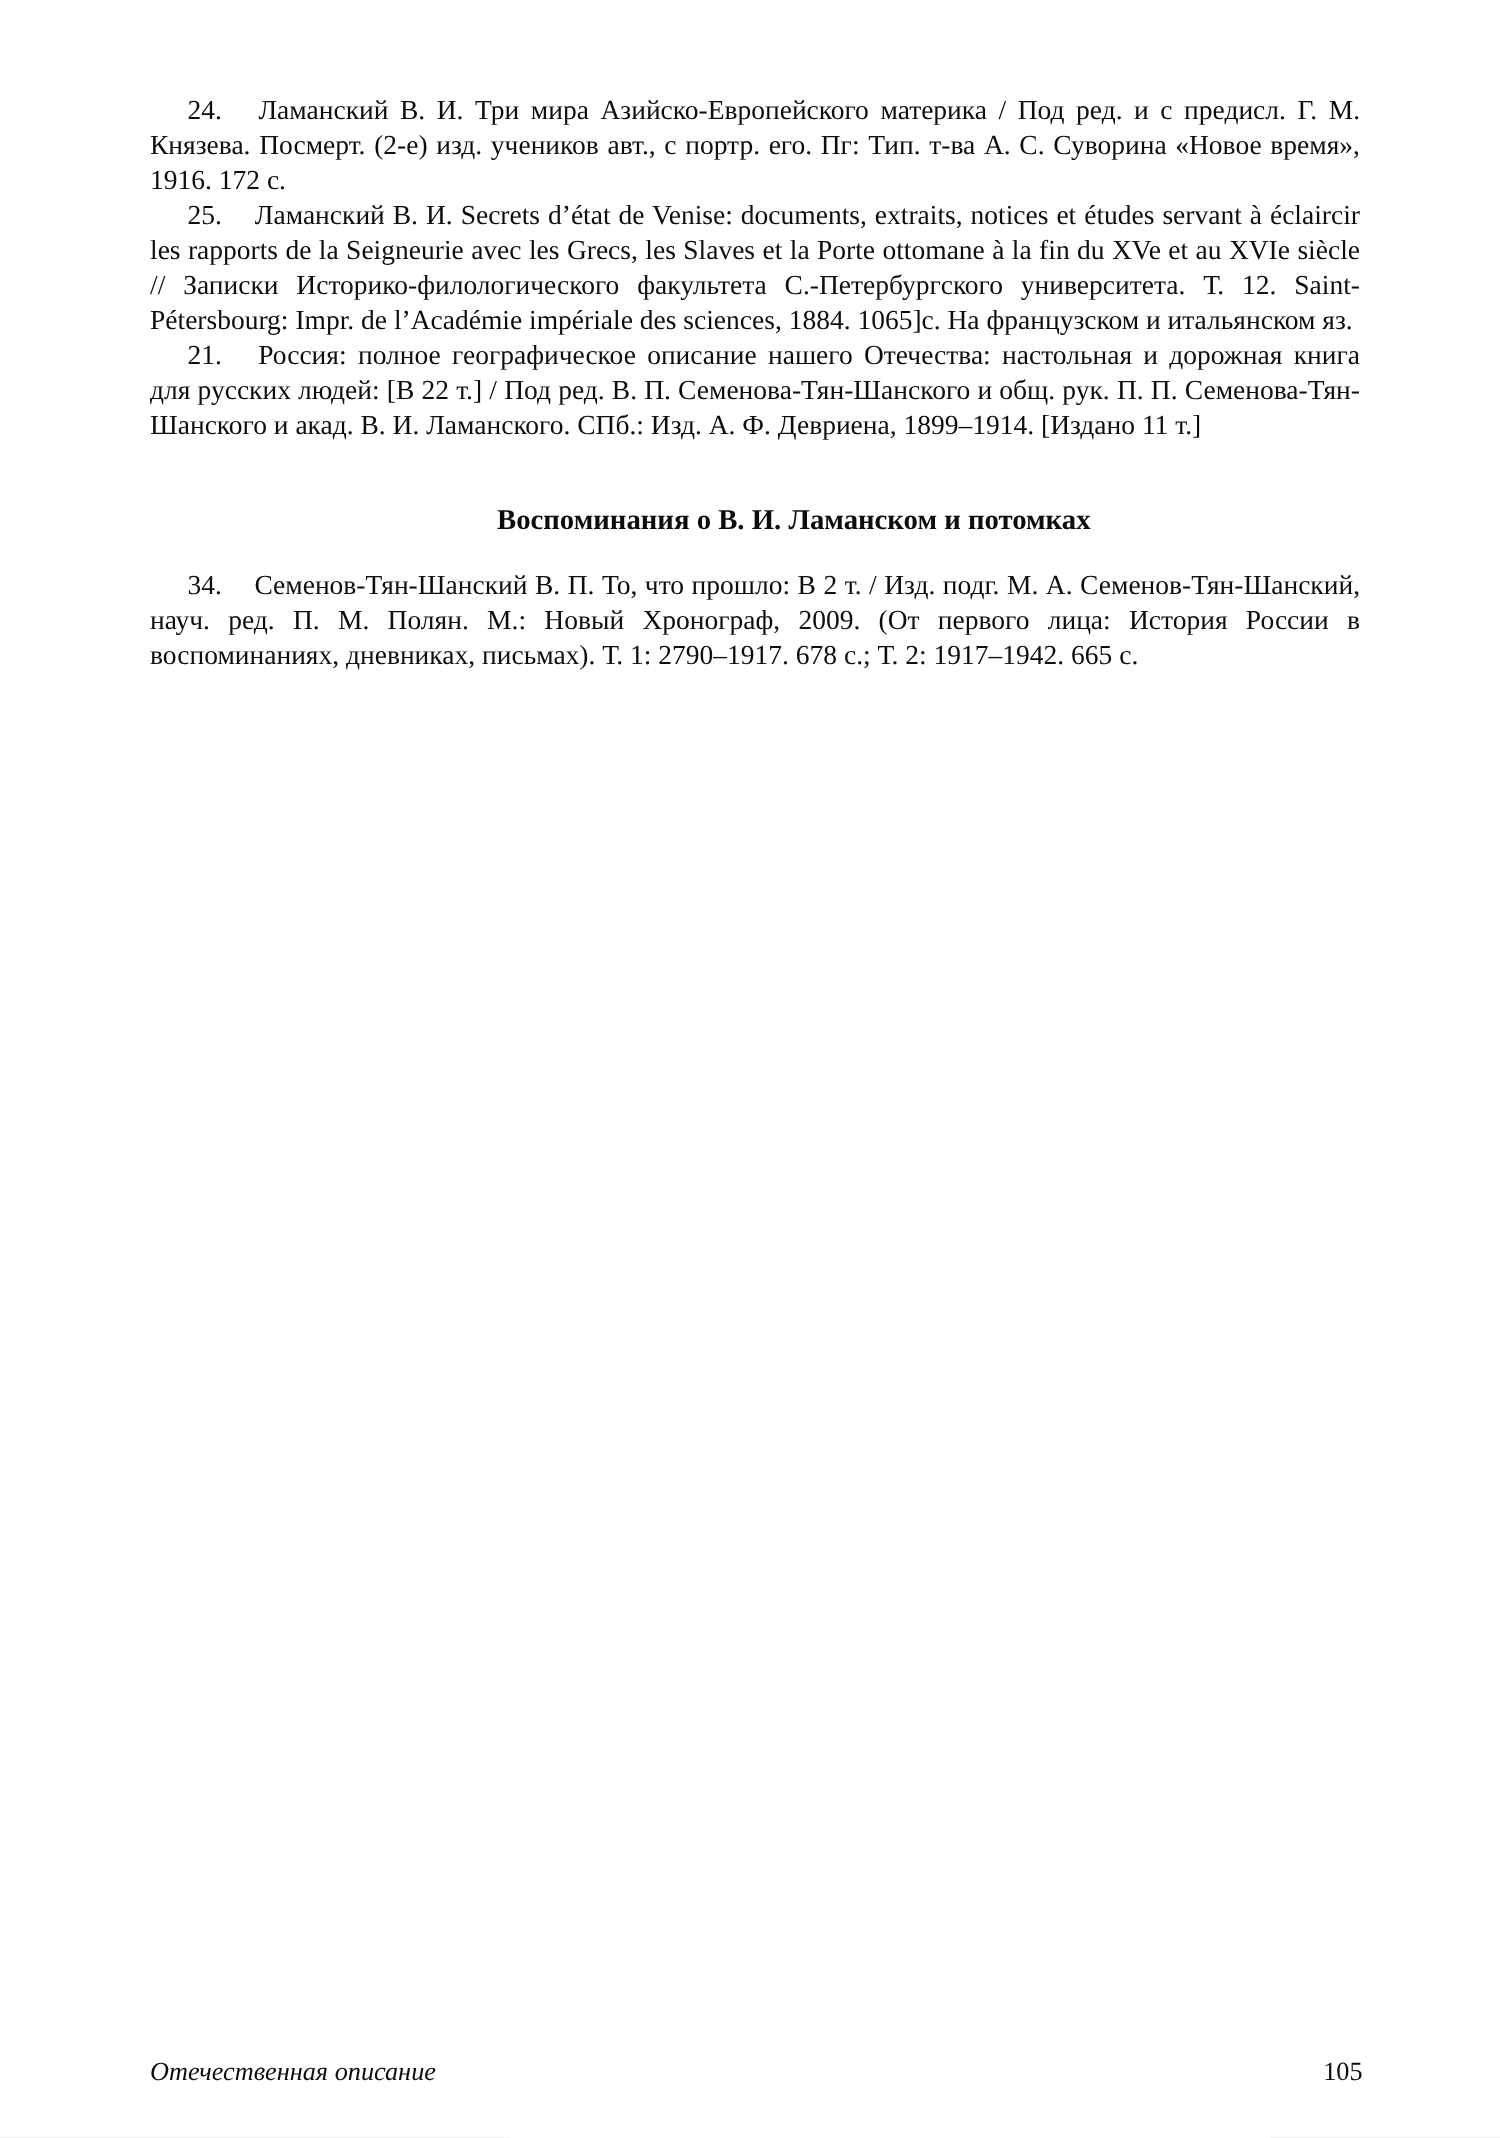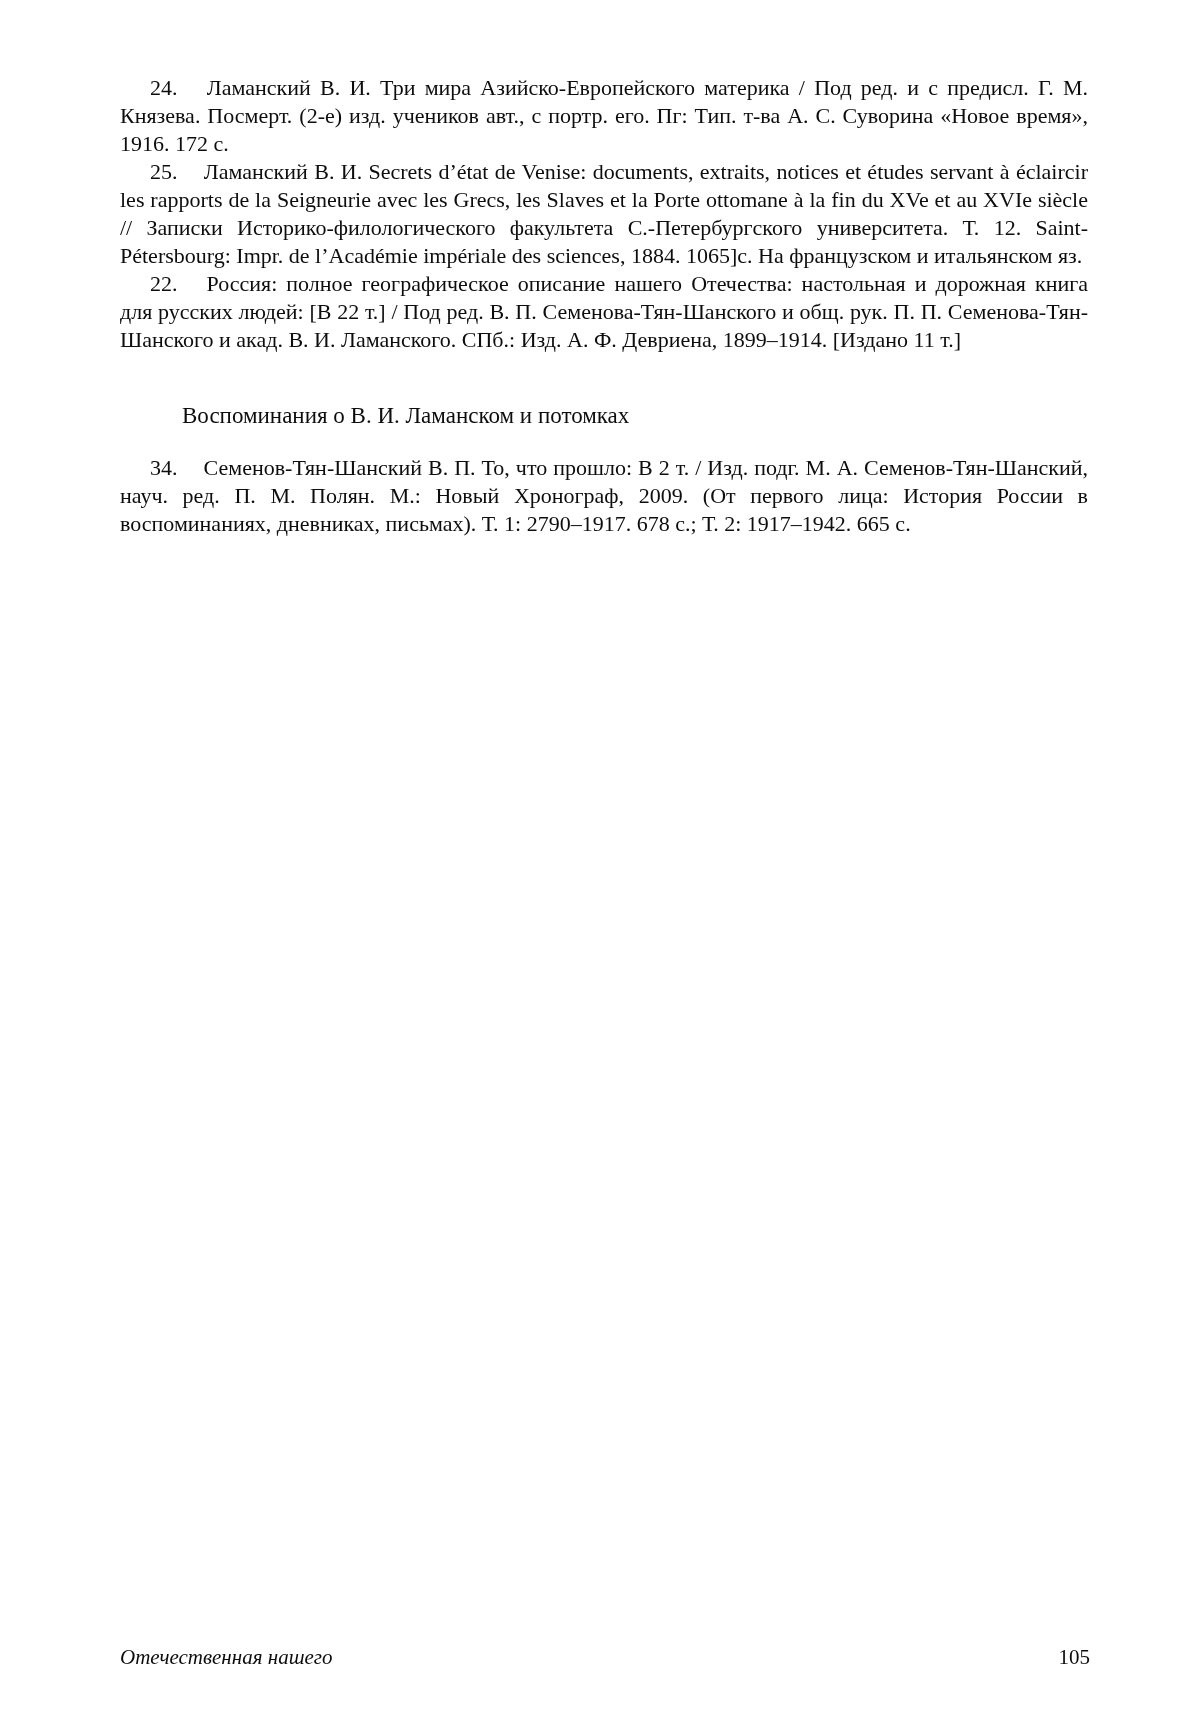--- a/index.html
+++ b/index.html
@@ -24,23 +24,23 @@
     text-align: justify;
   }
   .entry {
     text-indent: 30px;
     text-align: justify;
   }
   .entry .num { margin-right: 20px; }
   .entry .author { }
   .section-heading {
     font-size: 23px;
-    font-weight: normal;
+    font-weight: bold;
     line-height: 28px;
-    text-align: left;
+    text-align: center;
     text-indent: 0;
     margin: 48px 0 24px 62px;
   }
   .page-footer {
     position: absolute;
     left: 120px;
     right: 110px;
     bottom: 40px;
     display: flex;
     justify-content: space-between;
@@ -55,27 +55,27 @@
 <body>
 
 <div class="page">
 
   <main class="content">
 
     <p class="entry"><span class="num">24.</span> <span class="author">Ламанский В. И.</span> <span class="body">Три мира Азийско-Европейского материка / Под ред. и с предисл. Г. М. Князева. Посмерт. (2-е) изд. учеников авт., с портр. его. Пг: Тип. т-ва А. С. Суворина «Новое время», 1916. 172 с.</span></p>
 
     <p class="entry"><span class="num">25.</span> <span class="author">Ламанский В. И.</span> <span class="body">Secrets d’état de Venise: documents, extraits, notices et études servant à éclaircir les rapports de la Seigneurie avec les Grecs, les Slaves et la Porte ottomane à la fin du XVe et au XVIe siècle // Записки Историко-филологического факультета С.-Петербургского университета. Т. 12. Saint-Pétersbourg: Impr. de l’Académie impériale des sciences, 1884. 1065]с. На французском и итальянском яз.</span></p>
 
-    <p class="entry"><span class="num">22.</span> <span class="author"></span> <span class="body">Россия: полное географическое описание нашего Отечества: настольная и дорож­ная книга для русских людей: [В 22 т.] / Под ред. В. П. Семенова-Тян-Шанского и общ. рук. П. П. Семенова-Тян-Шанского и акад. В. И. Ламанского. СПб.: Изд. А. Ф. Девриена, 1899–1914. [Издано 11 т.]</span></p>
+    <p class="entry"><span class="num">21.</span> <span class="author"></span> <span class="body">Россия: полное географическое описание нашего Отечества: настольная и дорож­ная книга для русских людей: [В 22 т.] / Под ред. В. П. Семенова-Тян-Шанского и общ. рук. П. П. Семенова-Тян-Шанского и акад. В. И. Ламанского. СПб.: Изд. А. Ф. Девриена, 1899–1914. [Издано 11 т.]</span></p>
 
     <h2 class="section-heading">Воспоминания о В. И. Ламанском и потомках</h2>
 
 
     <p class="entry"><span class="num">34.</span> <span class="author">Семенов-Тян-Шанский В. П.</span> <span class="body">То, что прошло: В 2 т. / Изд. подг. М. А. Семенов-Тян-Шанский, науч. ред. П. М. Полян. М.: Новый Хронограф, 2009. (От первого лица: История России в воспоминаниях, дневниках, письмах). Т. 1: 2790–1917. 678 с.; Т. 2: 1917–1942. 665 с.</span></p>
 
   </main>
 
   <footer class="page-footer">
-    <span class="running-title">Отечественная нашего</span>
+    <span class="running-title">Отечественная описание</span>
     <span class="page-number">105</span>
   </footer>
 
 </div>
 
 </body></html>

